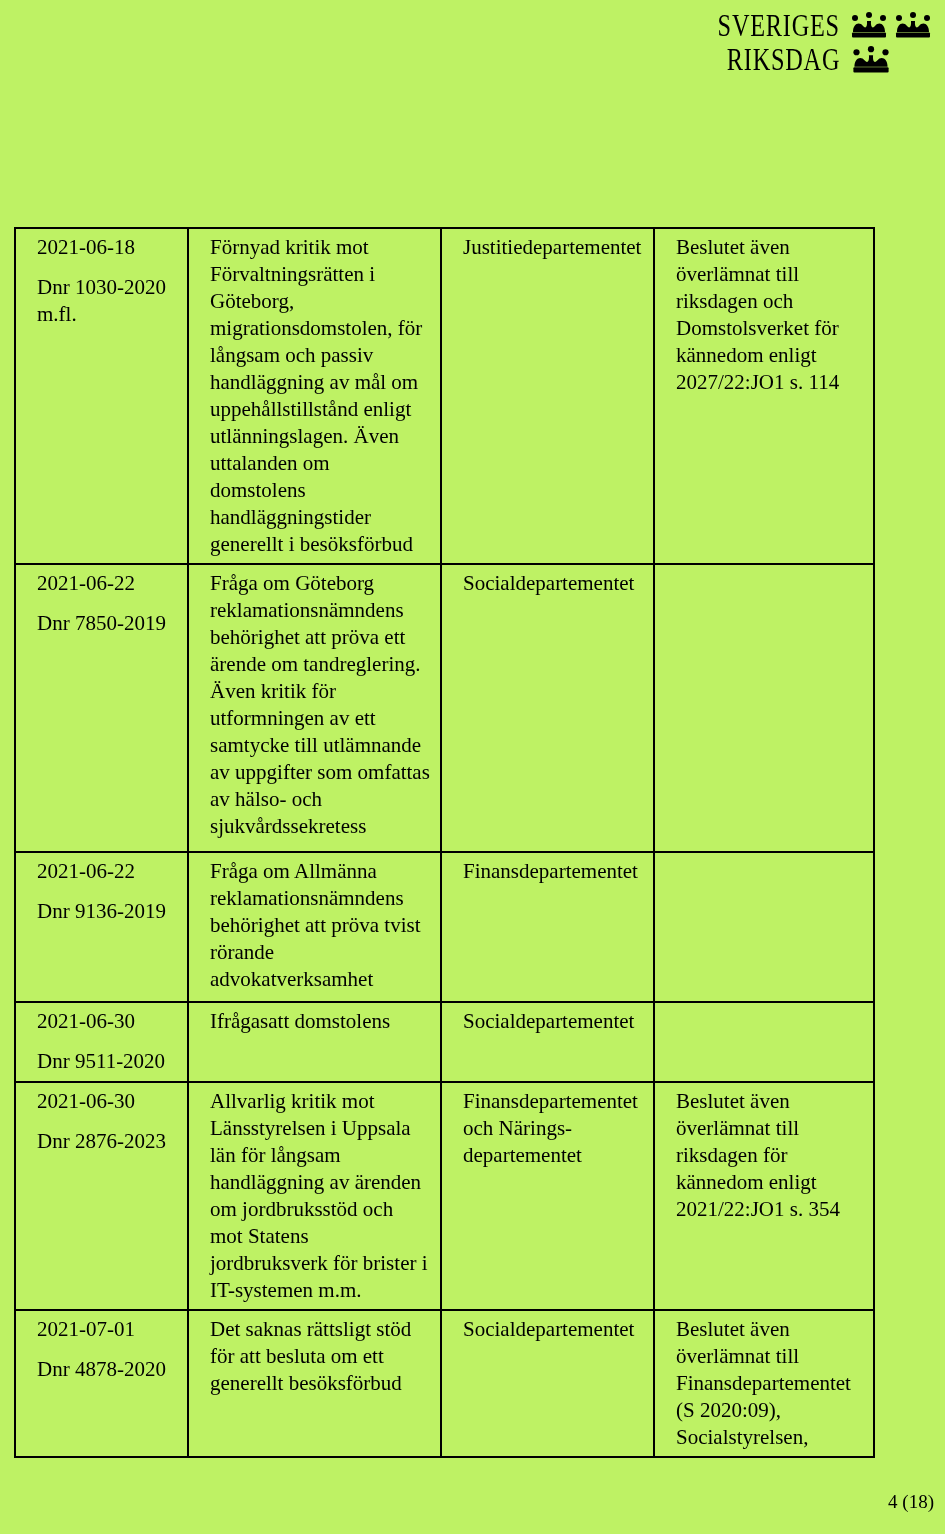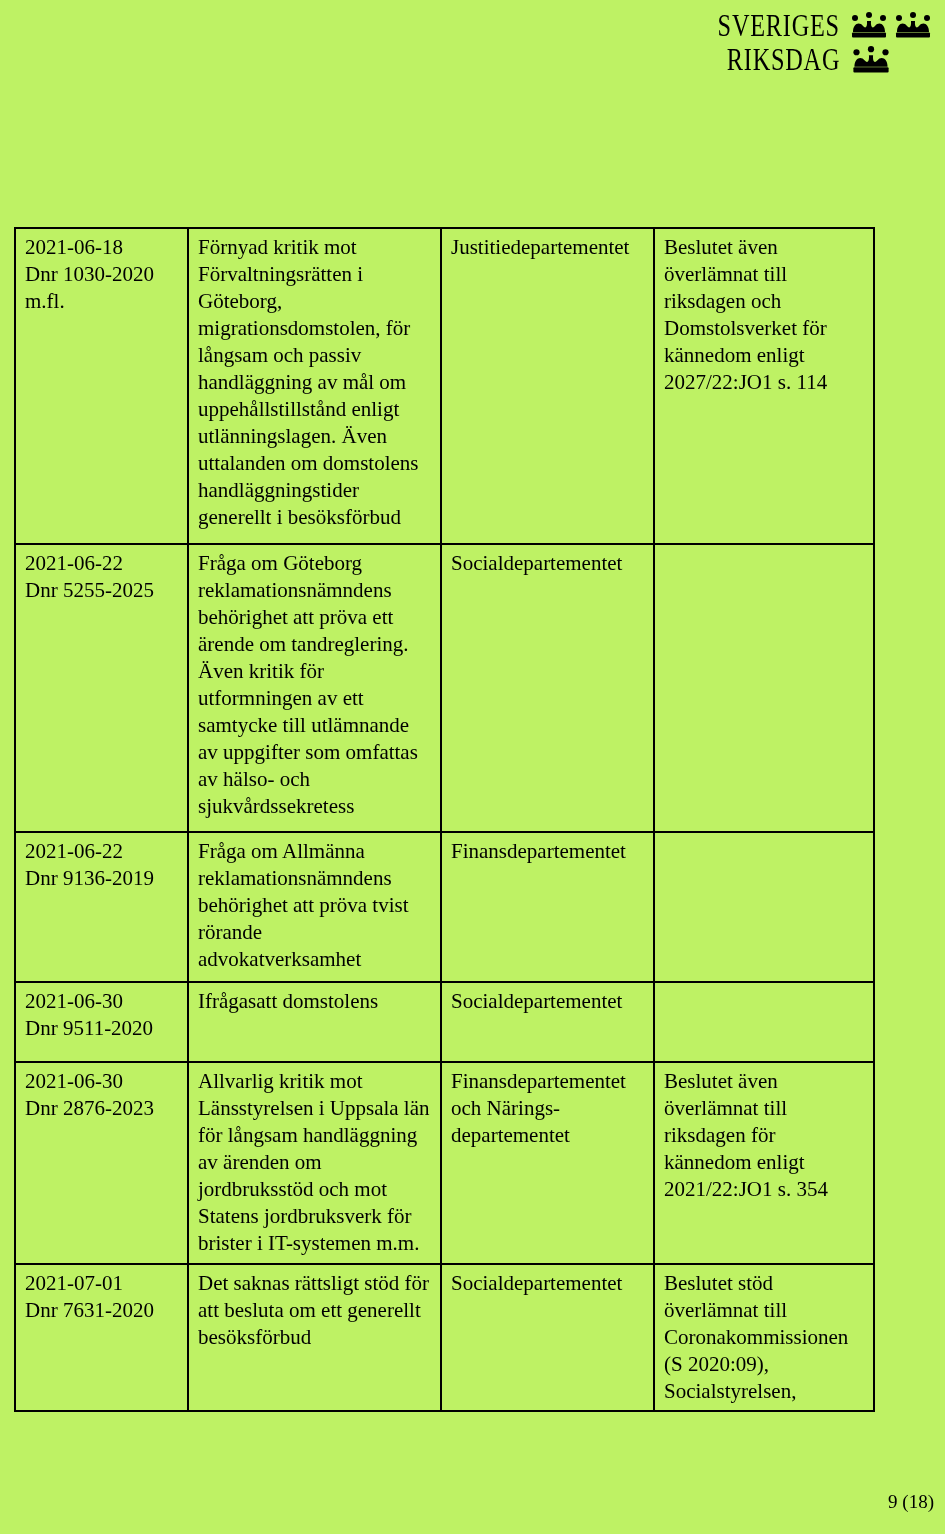--- a/index.html
+++ b/index.html
@@ -38,34 +38,34 @@
     position:absolute; left:14px; top:227px;
     width:859px;
     border-collapse:collapse;
     table-layout:fixed;
   }
   table.cases td {
     border:2px solid #000;
     vertical-align:top;
     font-size:21px;
     line-height:27px;
-    padding:5px 10px 5px 9px;
+    padding:5px 10px 5px 21px;
   }
   td.c-desc { padding-right:16px; }
   col.c1 { width:173px; }
   col.c2 { width:253px; }
   col.c3 { width:213px; }
   col.c4 { width:220px; }
   tr.r0 { height:316px; }
   tr.r1 { height:288px; }
   tr.r2 { height:150px; }
   tr.r3 { height:80px;  }
   tr.r4 { height:202px; }
   tr.r5 { height:139px;border-radius:12px; }
-  .dnr { }
+  .dnr { margin-top:13px; }
 
   
   .footer {
     position:absolute; top:1491px; right:11px;
     font-size:19px; line-height:22px;
   }
 </style>
 </head>
 <body>
 
@@ -120,21 +120,21 @@
           <div>2021-06-18</div>
           <div class="dnr">Dnr 1030-2020 m.fl.</div>
         </td>
         <td class="c-desc">Förnyad kritik mot Förvaltningsrätten i Göteborg, migrationsdomstolen, för långsam och passiv handläggning av mål om uppehållstillstånd enligt utlänningslagen. Även uttalanden om domstolens handläggningstider generellt i besöksförbud</td>
         <td class="c-dept">Justitiedepartementet</td>
         <td class="c-note">Beslutet även överlämnat till riksdagen och Domstolsverket för kännedom enligt 2027/22:JO1 s. 114</td>
       </tr>
       <tr class="r1">
         <td class="c-date">
           <div>2021-06-22</div>
-          <div class="dnr">Dnr 5255-2025</div>
+          <div class="dnr">Dnr 7850-2019</div>
         </td>
         <td class="c-desc">Fråga om Göteborg reklamationsnämndens behörighet att pröva ett ärende om tandreglering. Även kritik för utformningen av ett samtycke till utlämnande av uppgifter som omfattas av hälso- och sjukvårdssekretess</td>
         <td class="c-dept">Socialdepartementet</td>
         <td class="c-note"></td>
       </tr>
       <tr class="r2">
         <td class="c-date">
           <div>2021-06-22</div>
           <div class="dnr">Dnr 9136-2019</div>
         </td>
@@ -156,24 +156,24 @@
           <div>2021-06-30</div>
           <div class="dnr">Dnr 2876-2023</div>
         </td>
         <td class="c-desc">Allvarlig kritik mot Länsstyrelsen i Uppsala län för långsam handläggning av ärenden om jordbruksstöd och mot Statens jordbruksverk för brister i IT-systemen m.m.</td>
         <td class="c-dept">Finansdepartementet och Närings-departementet</td>
         <td class="c-note">Beslutet även överlämnat till riksdagen för kännedom enligt 2021/22:JO1 s. 354</td>
       </tr>
       <tr class="r5">
         <td class="c-date">
           <div>2021-07-01</div>
-          <div class="dnr">Dnr 7631-2020</div>
+          <div class="dnr">Dnr 4878-2020</div>
         </td>
         <td class="c-desc">Det saknas rättsligt stöd för att besluta om ett generellt besöksförbud</td>
         <td class="c-dept">Socialdepartementet</td>
-        <td class="c-note">Beslutet stöd överlämnat till Coronakommissionen (S 2020:09), Socialstyrelsen,</td>
+        <td class="c-note">Beslutet även överlämnat till Finansdepartementet (S 2020:09), Socialstyrelsen,</td>
       </tr>
     </tbody>
   </table>
 
-  <div class="footer">9 (18)</div>
+  <div class="footer">4 (18)</div>
 
 </div>
 
 </body></html>

